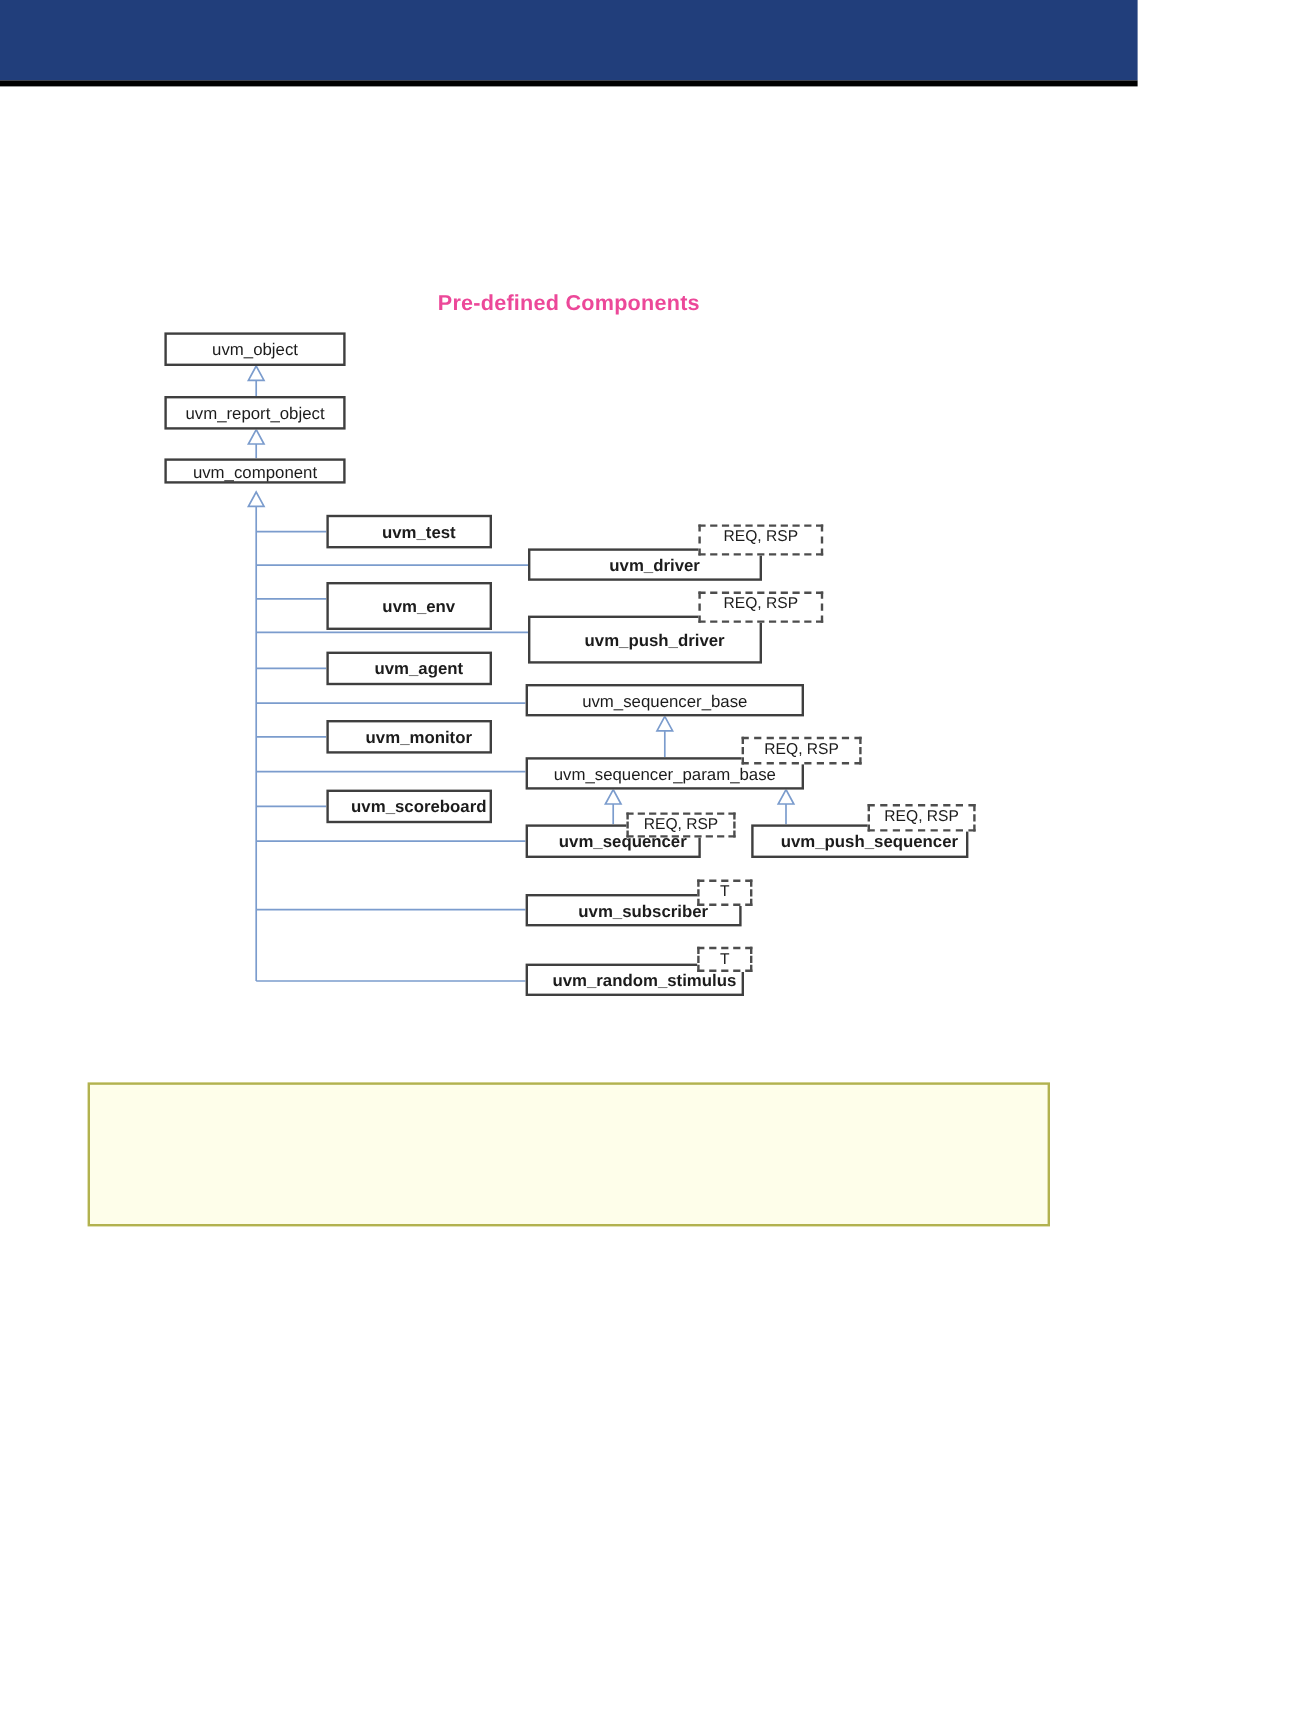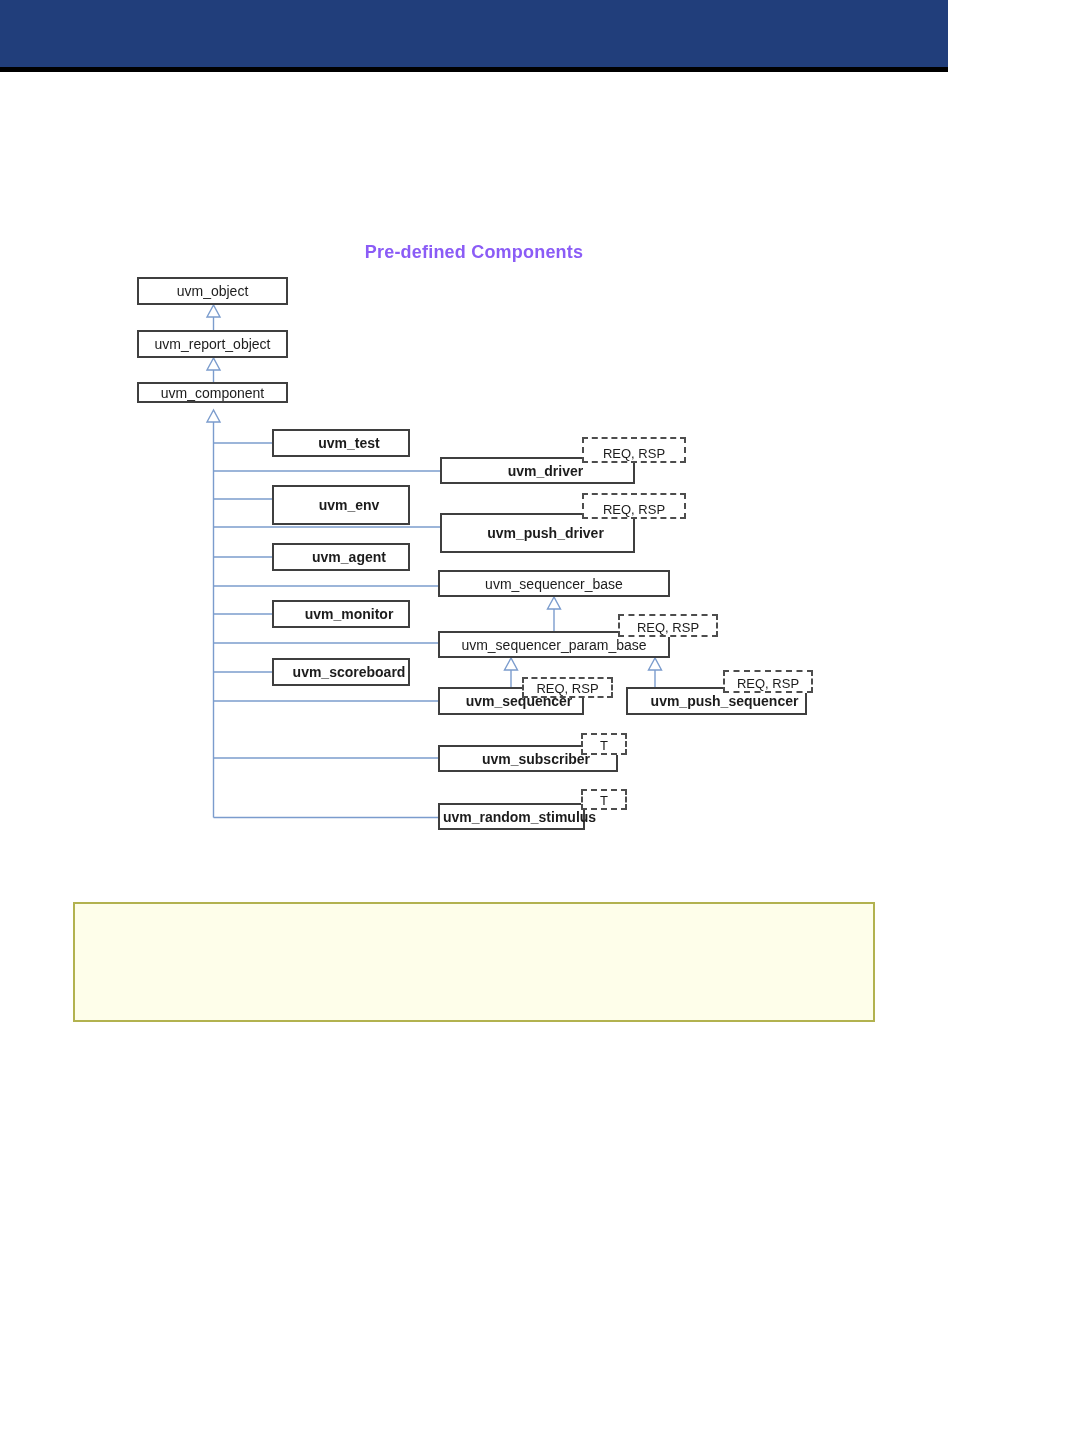--- a/index.html
+++ b/index.html
@@ -3,32 +3,32 @@
 <meta charset="utf-8">
 <style>
   html,body{margin:0;padding:0;background:#ffffff;}
   body{width:1080px;height:1440px;font-family:"Liberation Sans",sans-serif;}
   .page{position:relative;width:1080px;height:1440px;background:#ffffff;overflow:hidden;}
 
   .header-bar{position:absolute;left:0;top:0;width:948px;height:67px;background:#213e7b;}
   .header-underline{position:absolute;left:0;top:67px;width:948px;height:5px;background:#000000;}
 
   .diagram-title{position:absolute;left:0;top:242px;width:948px;text-align:center;
-                 font-size:18px;font-weight:bold;color:#8b5cf6;letter-spacing:0.2px;}
+                 font-size:18px;font-weight:bold;color:#ec4899;letter-spacing:0.2px;}
 
   svg.connectors{position:absolute;left:0;top:0;pointer-events:none;z-index:0;}
 
   .node{position:absolute;box-sizing:border-box;background:#ffffff;border:2px solid #3f3f3f;
         display:flex;align-items:center;justify-content:center;
         font-size:14px;color:#1c1c1c;z-index:1;text-align:center;}
   .node span{position:relative;z-index:3;white-space:nowrap;}
   .node.bold{font-weight:bold;padding-left:16px;}
 
   .tag{position:absolute;box-sizing:border-box;background:#ffffff;border:2px dashed #4d4d4d;
-       display:flex;align-items:flex-end;justify-content:center;
+       display:flex;align-items:flex-start;justify-content:center;
        font-size:13px;color:#1c1c1c;z-index:2;white-space:nowrap;}
 
   .note-box{position:absolute;left:73px;top:902px;width:802px;height:120px;box-sizing:border-box;
             background:#fefeea;border:2px solid #b2b24f;}
 </style>
 </head>
 <body>
 
 <div class="page">
 
@@ -112,21 +112,21 @@
   </div>
   <div class="node bold" style="left:438px;top:687px;width:146px;height:28px">
     <span>uvm_sequencer</span>
   </div>
   <div class="node bold" style="left:626px;top:687px;width:181px;height:28px">
     <span>uvm_push_sequencer</span>
   </div>
   <div class="node bold" style="left:438px;top:745px;width:180px;height:27px">
     <span>uvm_subscriber</span>
   </div>
-  <div class="node bold" style="left:438px;top:803px;width:147px;height:27px">
+  <div class="node bold" style="left:438px;top:803px;width:182px;height:27px">
     <span>uvm_random_stimulus</span>
   </div>
 
   <div class="tag" style="left:582px;top:437px;width:104px;height:26px">
     <span>REQ, RSP</span>
   </div>
   <div class="tag" style="left:582px;top:493px;width:104px;height:26px">
     <span>REQ, RSP</span>
   </div>
   <div class="tag" style="left:618px;top:614px;width:100px;height:23px">

